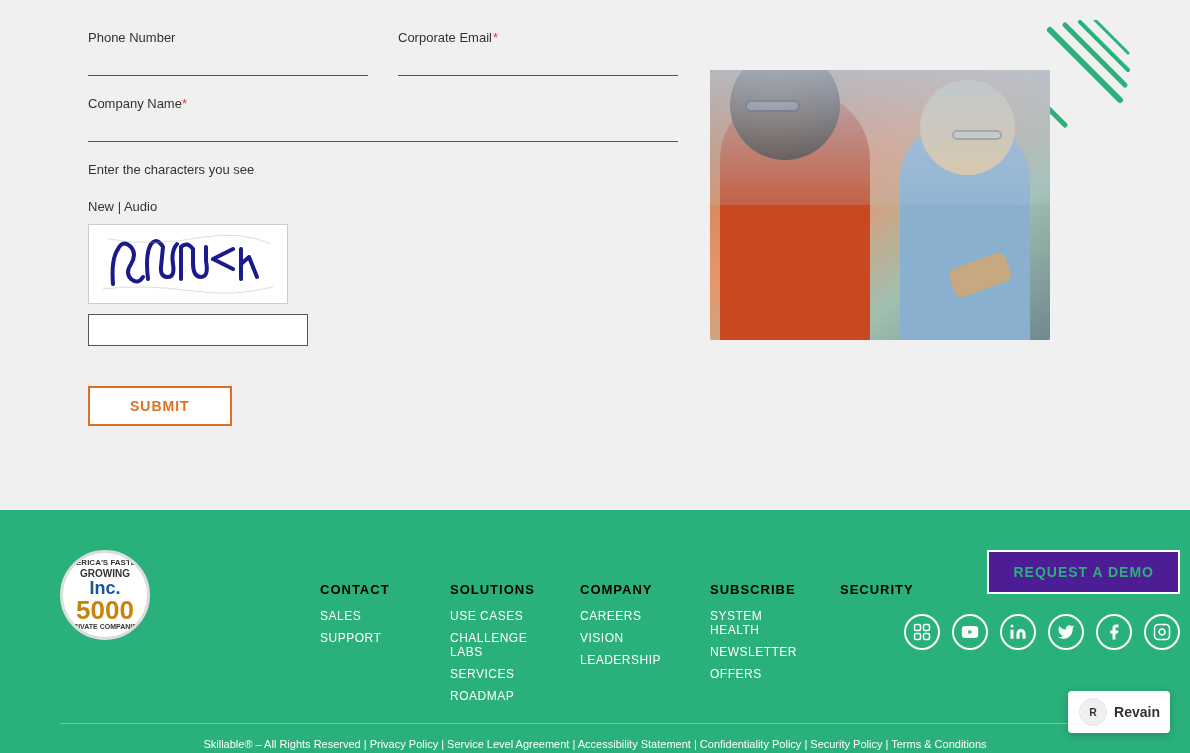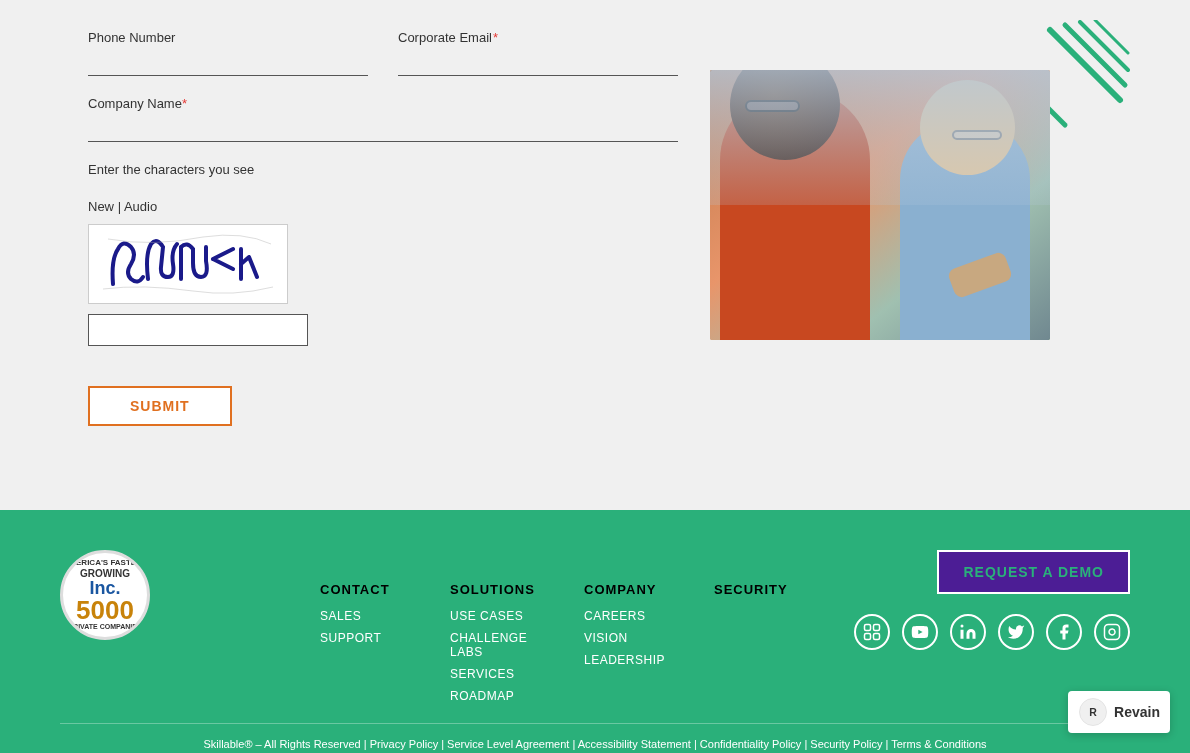--- a/index.html
+++ b/index.html
@@ -443,20 +443,26 @@
         <a href="#">ROADMAP</a>
       </div>
 
       <div class="footer-col">
         <span class="footer-col-title">COMPANY</span>
         <a href="#">CAREERS</a>
         <a href="#">VISION</a>
         <a href="#">LEADERSHIP</a>
       </div>
 
+      <div class="footer-col">
+        <span class="footer-col-title">SUBSCRIBE</span>
+        <a href="#">SYSTEM HEALTH</a>
+        <a href="#">NEWSLETTER</a>
+        <a href="#">OFFERS</a>
+      </div>
 
       <div class="footer-col">
         <span class="footer-col-title">SECURITY</span>
       </div>
 
     </div>
 
     <div class="footer-right">
       <button class="request-demo-btn">REQUEST A DEMO</button>
 

